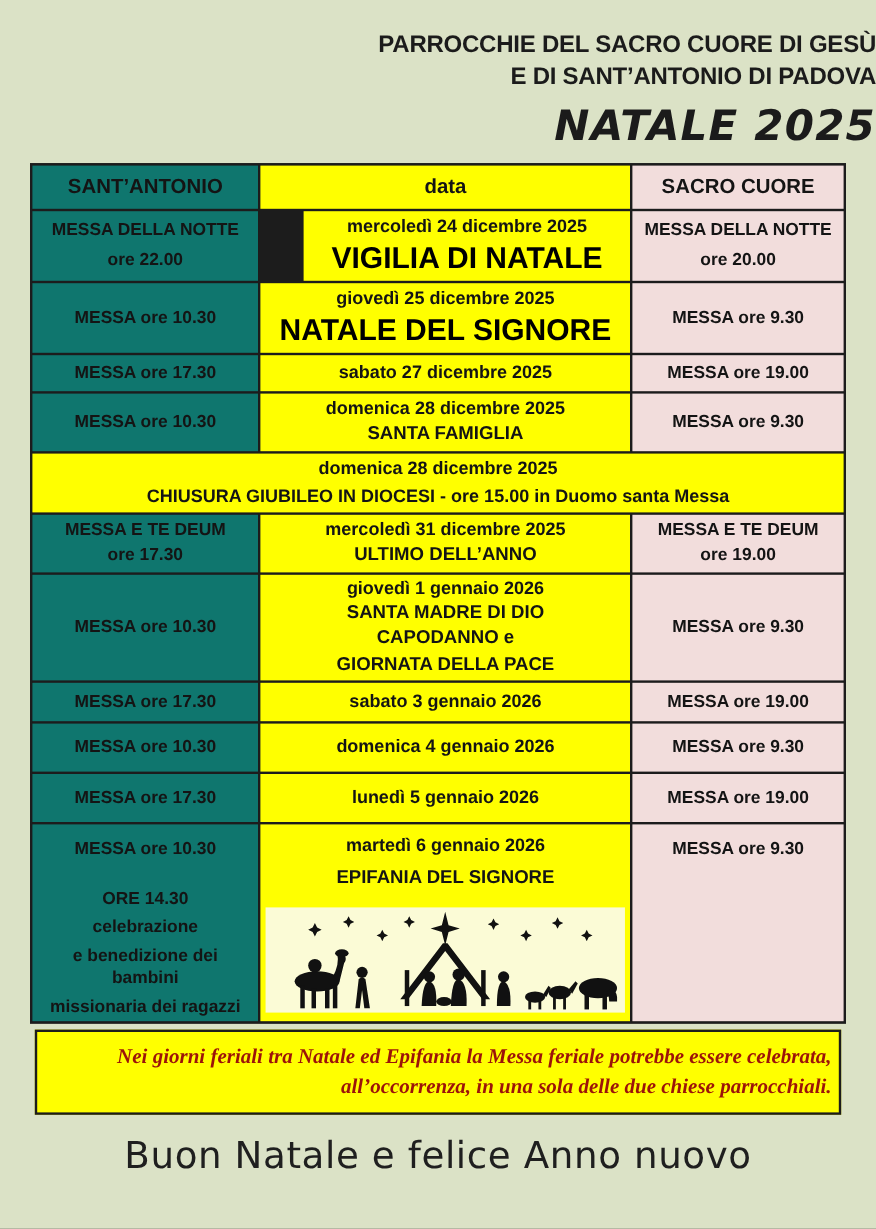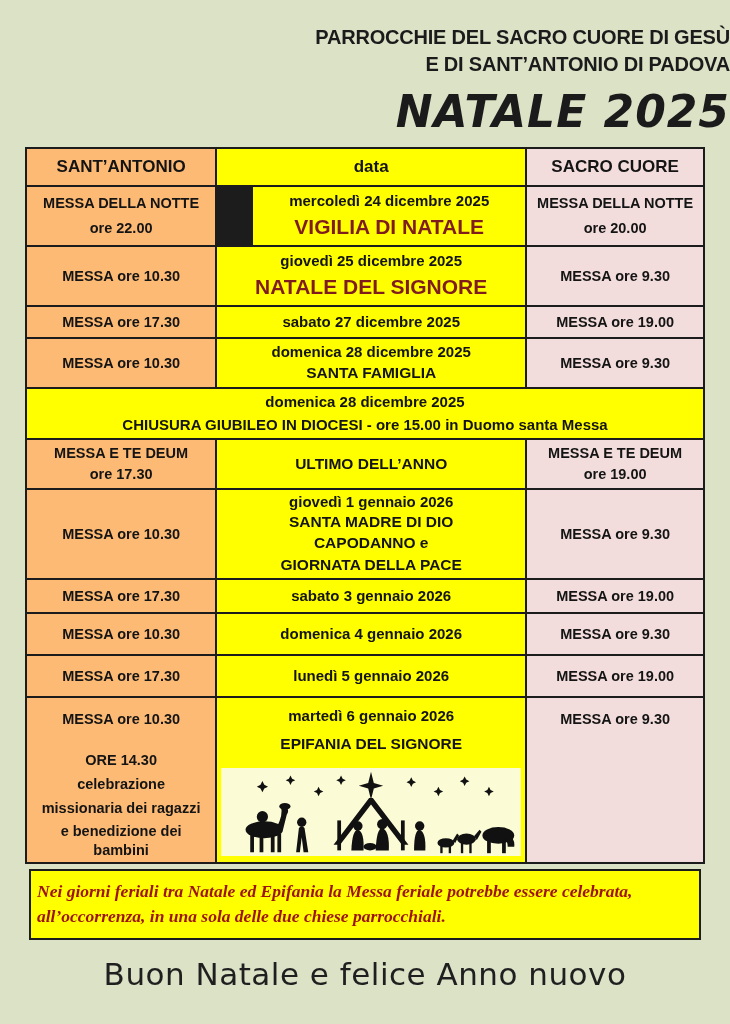--- a/index.html
+++ b/index.html
@@ -13,21 +13,21 @@
   
   .page-header{padding-top:24px;text-align:right;}
   .parish-line{
     font-size:20px;font-weight:bold;letter-spacing:-0.2px;
     color:#1b1b1b;line-height:1.35;
   }
   .main-title{
     margin-top:8px;
     font-family:"DejaVu Sans", sans-serif;
     font-style:italic;font-weight:600;
-    font-size:44px;color:#1b1b1b;letter-spacing:1px;
+    font-size:35px;color:#1b1b1b;letter-spacing:1px;
   }
   .sub-title{
     margin-top:2px;
     font-family:"DejaVu Sans", sans-serif;
     font-style:italic;font-size:20px;color:#1b1b1b;
   }
   
   .grid{
     width:676px;margin:10px auto 0 auto;
     display:grid;
@@ -37,39 +37,39 @@
     border:2px solid #1c1c1c;
   }
   .cell{
     display:flex;flex-direction:column;
     align-items:center;justify-content:space-evenly;
     text-align:center;
     padding:2px 4px;box-sizing:border-box;
   }
   .cell.top{justify-content:flex-start;gap:5px;padding-top:12px;}
   .cell.topc{justify-content:space-between;gap:4px;padding-top:8px;}
-  .blue{background:#fdba74;}
+  .blue{background:#0f766e;}
   .yellow{background:#ffff00;}
   .pink{background:#f2dddc;}
   .span-all{grid-column:1 / -1;}
   .hdr-line{font-size:17px;font-weight:bold;color:#141414;}
   .side-line{font-size:14.5px;font-weight:bold;color:#141414;line-height:1.3;}
   .date-line{font-size:15px;font-weight:bold;color:#141414;line-height:1.3;}
   .feast-line{font-size:15.5px;font-weight:bold;color:#141414;line-height:1.35;}
-  .feast-big{font-size:21px;font-weight:bold;color:#7f1d1d;line-height:1.3;}
+  .feast-big{font-size:25px;font-weight:bold;color:#000000;line-height:1.3;}
   .jub-line{font-size:15px;font-weight:bold;color:#141414;line-height:1.5;}
   .spacer{height:12px;}
   .cell.jub{justify-content:center;gap:0;}
   .nativity-wrap{margin-top:5px;}
   
   .notice-box{
     width:672px;margin:5px auto 0 auto;
     background:#ffff00;border:2px solid #1c1c1c;
     padding:8px 6px;box-sizing:border-box;
-    text-align:left;
+    text-align:right;
   }
   .notice-line{
     font-family:"Liberation Serif", serif;
     font-style:italic;font-weight:bold;
     font-size:17.5px;line-height:1.45;
     color:#9c1309;
   }
   
   .footer-greeting{
     margin-top:16px;text-align:center;
@@ -140,20 +140,21 @@
     </div>
     <div class="cell yellow span-all jub" style="min-height: 46px;">
       <div class="jub-line">domenica 28 dicembre 2025</div>
       <div class="jub-line">CHIUSURA GIUBILEO IN DIOCESI - ore 15.00 in Duomo santa Messa</div>
     </div>
     <div class="cell blue" style="min-height: 48px;">
       <div class="side-line">MESSA E TE DEUM</div>
       <div class="side-line">ore 17.30</div>
     </div>
     <div class="cell yellow" style="min-height: 48px;">
+      <div class="date-line">mercoledì 31 dicembre 2025</div>
       <div class="feast-line">ULTIMO DELL’ANNO</div>
     </div>
     <div class="cell pink" style="min-height: 48px;">
       <div class="side-line">MESSA E TE DEUM</div>
       <div class="side-line">ore 19.00</div>
     </div>
     <div class="cell blue" style="min-height: 88px;">
       <div class="side-line">MESSA ore 10.30</div>
     </div>
     <div class="cell yellow" style="min-height: 88px;">
@@ -190,22 +191,22 @@
       <div class="date-line">lunedì 5 gennaio 2026</div>
     </div>
     <div class="cell pink" style="min-height: 40px;">
       <div class="side-line">MESSA ore 19.00</div>
     </div>
     <div class="cell blue top" style="min-height: 134px;">
       <div class="side-line">MESSA ore 10.30</div>
       <div class="spacer"></div>
       <div class="side-line">ORE 14.30</div>
       <div class="side-line">celebrazione</div>
+      <div class="side-line">e benedizione dei bambini</div>
       <div class="side-line">missionaria dei ragazzi</div>
-      <div class="side-line">e benedizione dei bambini</div>
     </div>
     <div class="cell yellow topc" style="min-height: 134px;">
       <div class="date-line">martedì 6 gennaio 2026</div>
       <div class="feast-line">EPIFANIA DEL SIGNORE</div>
   <div class="nativity-wrap">
     <svg width="300" height="88" viewBox="0 0 320 94" xmlns="http://www.w3.org/2000/svg">
       <rect x="0" y="0" width="320" height="94" fill="#fbfbd6"></rect>
       <g fill="#111111" stroke="none">
 
         <path d="M160 4 L163 16 L173 19 L163 22 L160 34 L157 22 L147 19 L157 16 Z"></path>

